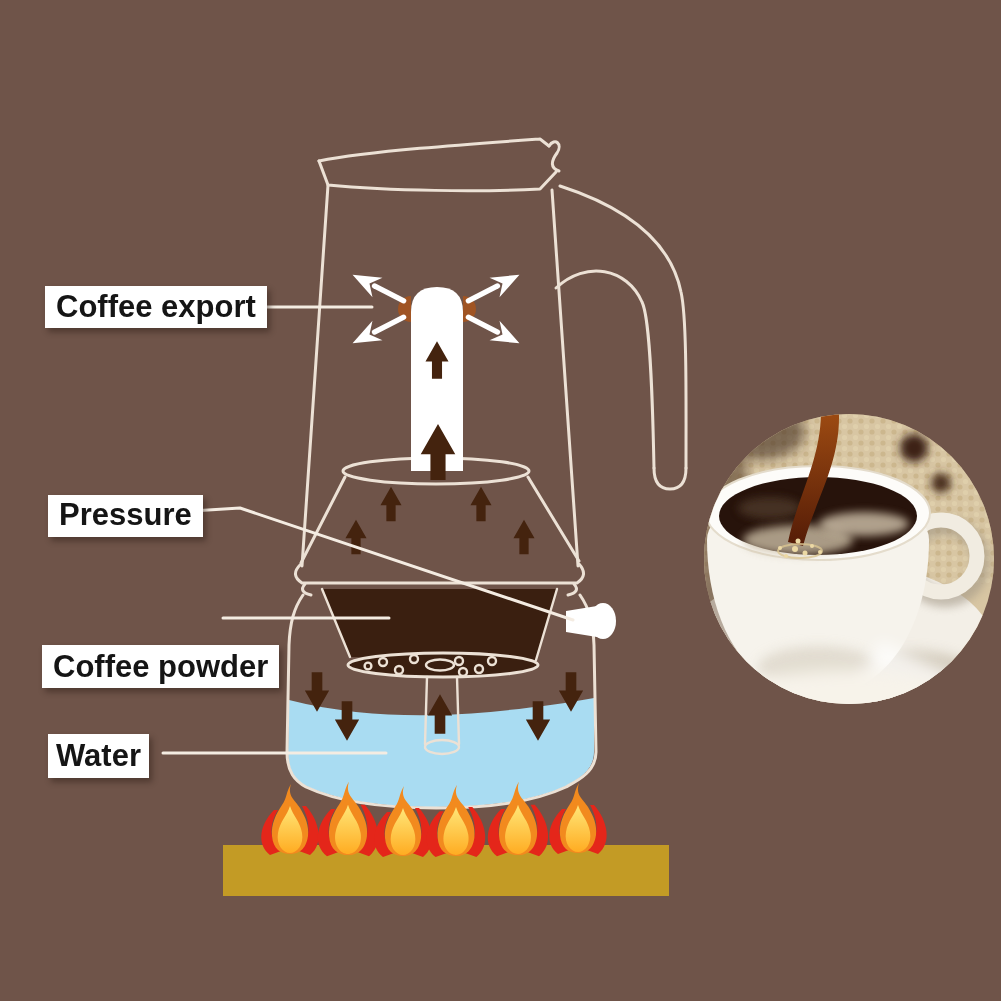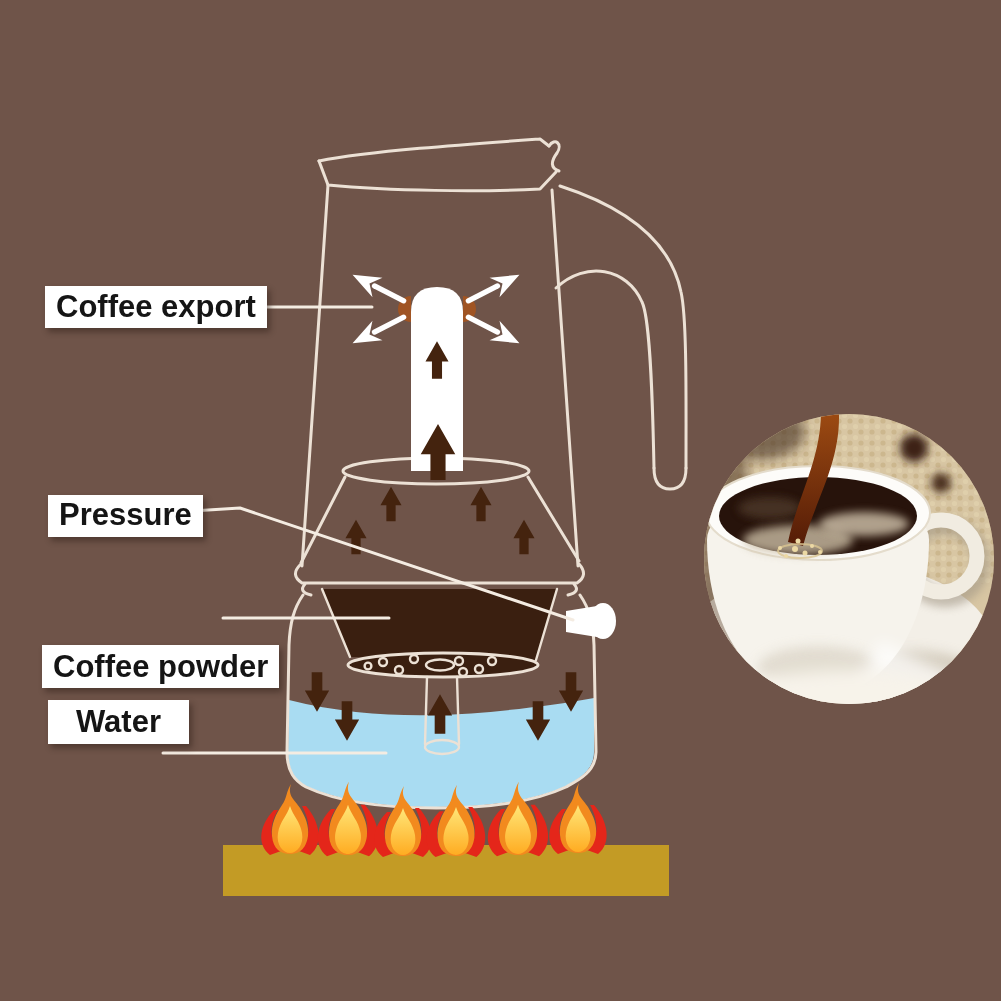--- a/index.html
+++ b/index.html
@@ -27,21 +27,21 @@
   .label{
     position:absolute;display:flex;align-items:center;justify-content:center;
     background:var(--label-bg,#ffffff);color:var(--label-text,#151515);
     font-weight:bold;font-size:31px;letter-spacing:0px;
     padding:4px 11px;box-shadow:3px 4px 6px rgba(40,25,18,.45);
     white-space:nowrap;
   }
   .label-coffee-export{left:45px;top:286px;height:34px;}
   .label-pressure{left:48px;top:495px;height:34px;align-items:flex-end;}
   .label-coffee-powder{left:42px;top:597px;height:35px;margin-top:48px;}
-  .label-water{left:48px;top:700px;height:36px;padding:4px 28px;align-items:flex-end;}
+  .label-water{left:48px;top:734px;height:36px;padding:4px 8px;align-items:flex-end;}
 </style>
 </head>
 <body>
 
 <div class="stage">
 <svg width="1001" height="1001" viewBox="0 0 1001 1001">
   <defs>
     <filter id="b4" x="-60%" y="-60%" width="220%" height="220%">
           <feGaussianBlur stdDeviation="4"></feGaussianBlur>
         </filter>

